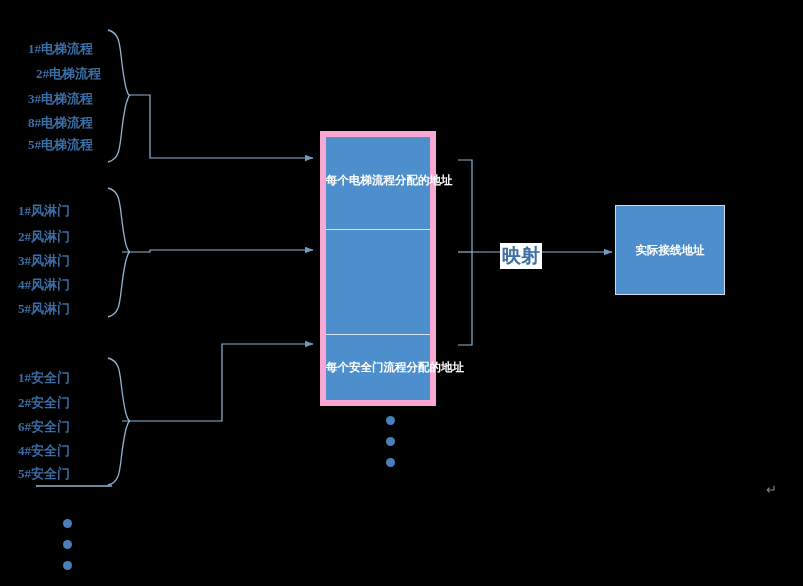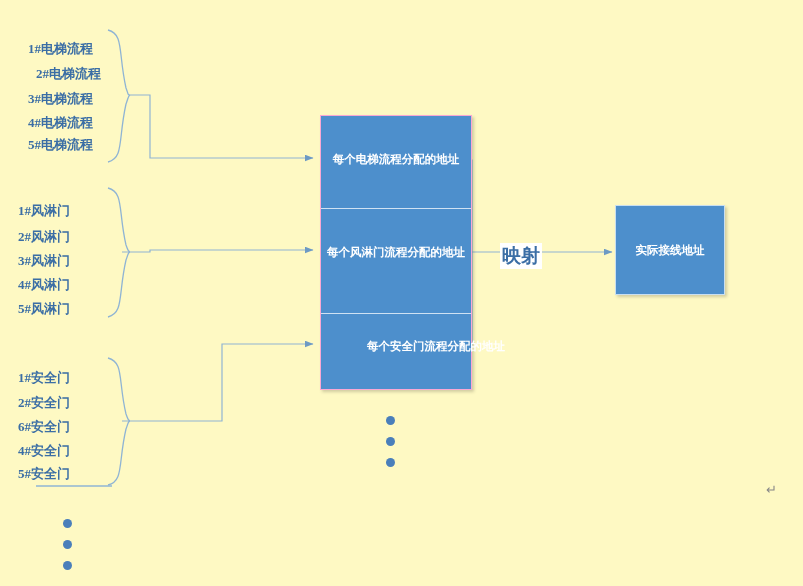--- a/index.html
+++ b/index.html
@@ -7,21 +7,21 @@
     padding: 0;
     background: #ffffff;
   }
   body {
     font-family: "Liberation Serif", "DejaVu Serif", serif;
   }
   #canvas {
     position: relative;
     width: 803px;
     height: 586px;
-    background: #fef9c3;
+    background: #000000;
     overflow: hidden;
   }
   .svg-layer {
     position: absolute;
     left: 0;
     top: 0;
     width: 803px;
     height: 586px;
   }
   .grp-label {
@@ -31,25 +31,25 @@
     font-weight: bold;
     font-family: "Liberation Serif", "DejaVu Serif", serif;
     white-space: nowrap;
     letter-spacing: 0px;
   }
   .grp-label.ralign {
   }
   .center-box {
     position: absolute;
     left: 320px;
-    top: 115px;
-    width: 152px;
+    top: 131px;
+    width: 116px;
     height: 275px;
     background: #4d8fcc;
-    border: 1px solid #f9a8d4;
+    border: 6px solid #f9a8d4;
     box-sizing: border-box;
     box-shadow: 2px 2px 3px rgba(0,0,0,0.18);
   }
   .divider {
     position: absolute;
     left: 0;
     width: 100%;
     height: 1px;
     background: #cfe2f3;
   }
@@ -144,41 +144,40 @@
 
     <path d="M 458 160 L 472 160 L 472 345 L 458 345" fill="none" stroke="#8fb4d4" stroke-width="1.2"></path>
     <line x1="458" y1="252" x2="472" y2="252" stroke="#8fb4d4" stroke-width="1.2"></line>
 
     <line x1="472" y1="252" x2="612" y2="252" stroke="#8fb4d4" stroke-width="1.2" marker-end="url(#arrowhead)"></line>
   </svg>
 
   <div class="grp-label" style="left:28px; top:40px;">1#电梯流程</div>
   <div class="grp-label" style="left:28px; top:65px;margin-left:8px;">2#电梯流程</div>
   <div class="grp-label" style="left:28px; top:90px;">3#电梯流程</div>
-  <div class="grp-label" style="left:28px; top:114px;">4#电梯流程</div>
+  <div class="grp-label" style="left:28px; top:114px;">8#电梯流程</div>
   <div class="grp-label" style="left:28px; top:136px;">5#电梯流程</div>
 
   <div class="grp-label ralign" style="left:18px; top:202px; width:80px;">1#风淋门</div>
   <div class="grp-label ralign" style="left:18px; top:228px; width:80px;">2#风淋门</div>
   <div class="grp-label ralign" style="left:18px; top:252px; width:80px;">3#风淋门</div>
   <div class="grp-label ralign" style="left:18px; top:276px; width:80px;">4#风淋门</div>
   <div class="grp-label ralign" style="left:18px; top:300px; width:80px;">5#风淋门</div>
 
   <div class="grp-label ralign" style="left:18px; top:369px; width:80px;">1#安全门</div>
   <div class="grp-label ralign" style="left:18px; top:394px; width:80px;">2#安全门</div>
   <div class="grp-label ralign" style="left:18px; top:418px; width:80px;">6#安全门</div>
   <div class="grp-label ralign" style="left:18px; top:442px; width:80px;">4#安全门</div>
   <div class="grp-label ralign" style="left:18px; top:465px; width:80px;">5#安全门</div>
 
   <div class="center-box">
     <div class="divider" style="top:92px;"></div>
     <div class="divider" style="top:197px;"></div>
     <div class="slot-text" style="top:36px;">每个电梯流程分配的地址</div>
-    <div class="slot-text" style="top:129px;">每个风淋门流程分配的地址</div>
-    <div class="slot-text" style="top:223px;padding-left:40px;">每个安全门流程分配的地址</div>
+    <div class="slot-text" style="top:223px;">每个安全门流程分配的地址</div>
   </div>
 
   <div class="map-label">映射</div>
 
   <div class="right-box">
     <span class="right-box-text">实际接线地址</span>
   </div>
 
   <div class="dot" style="left:386px; top:416px;"></div>
   <div class="dot" style="left:386px; top:437px;"></div>

